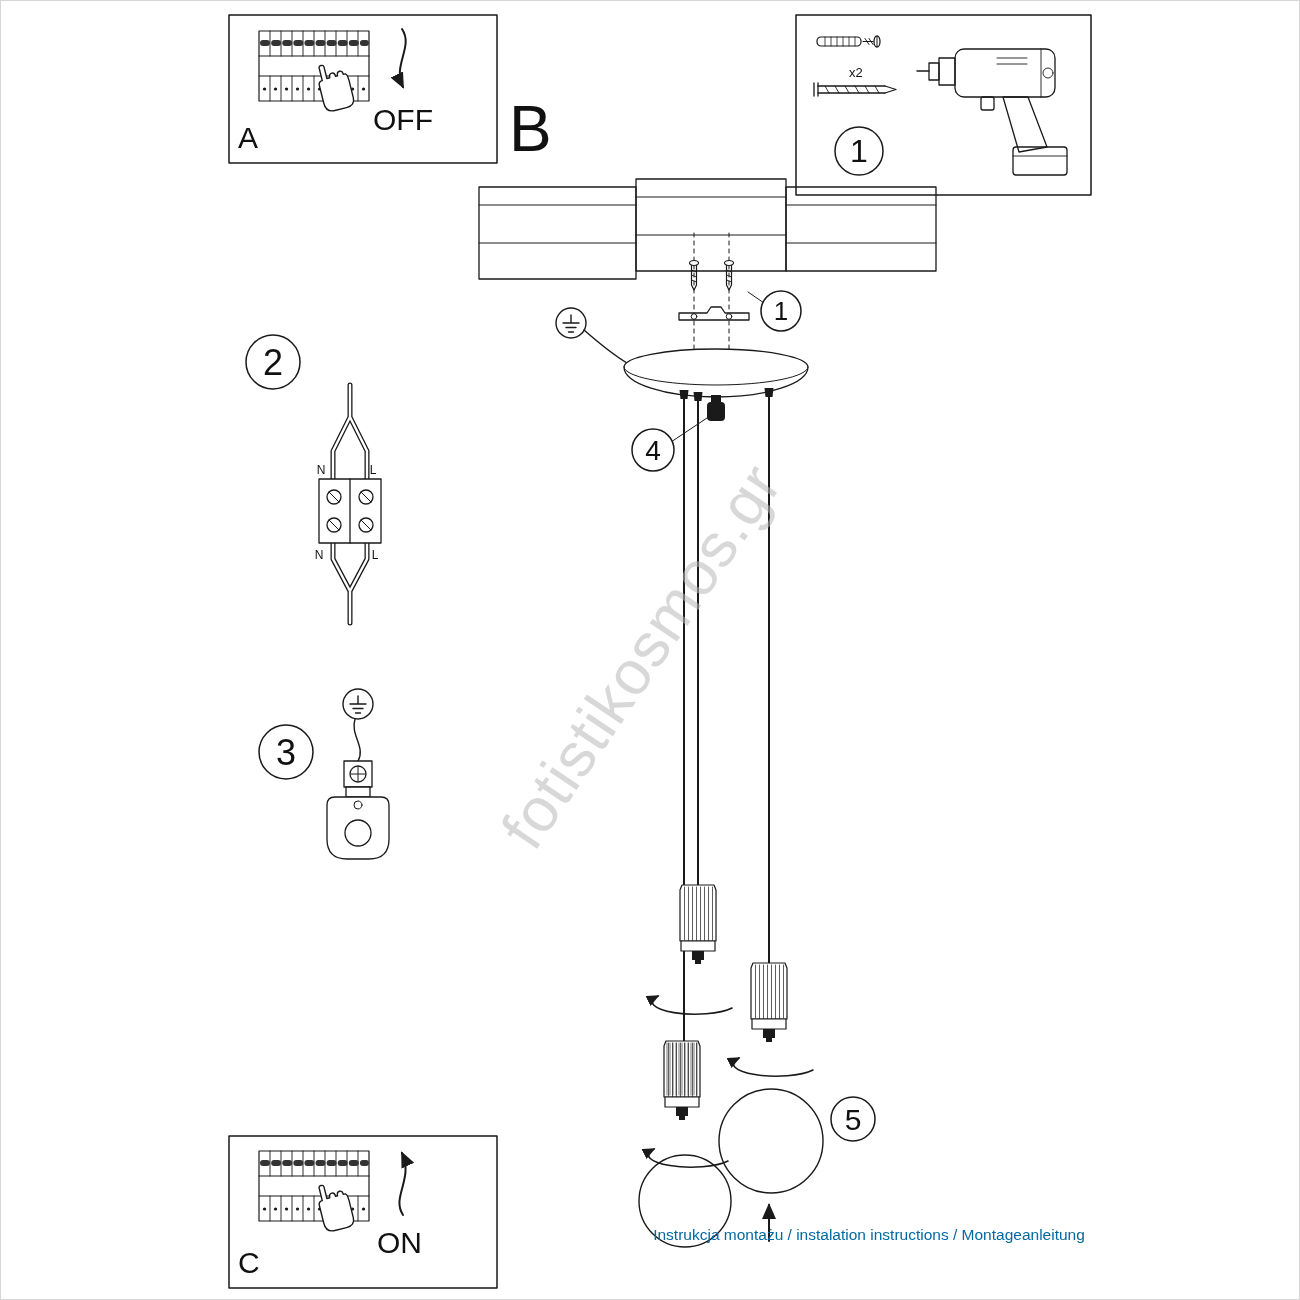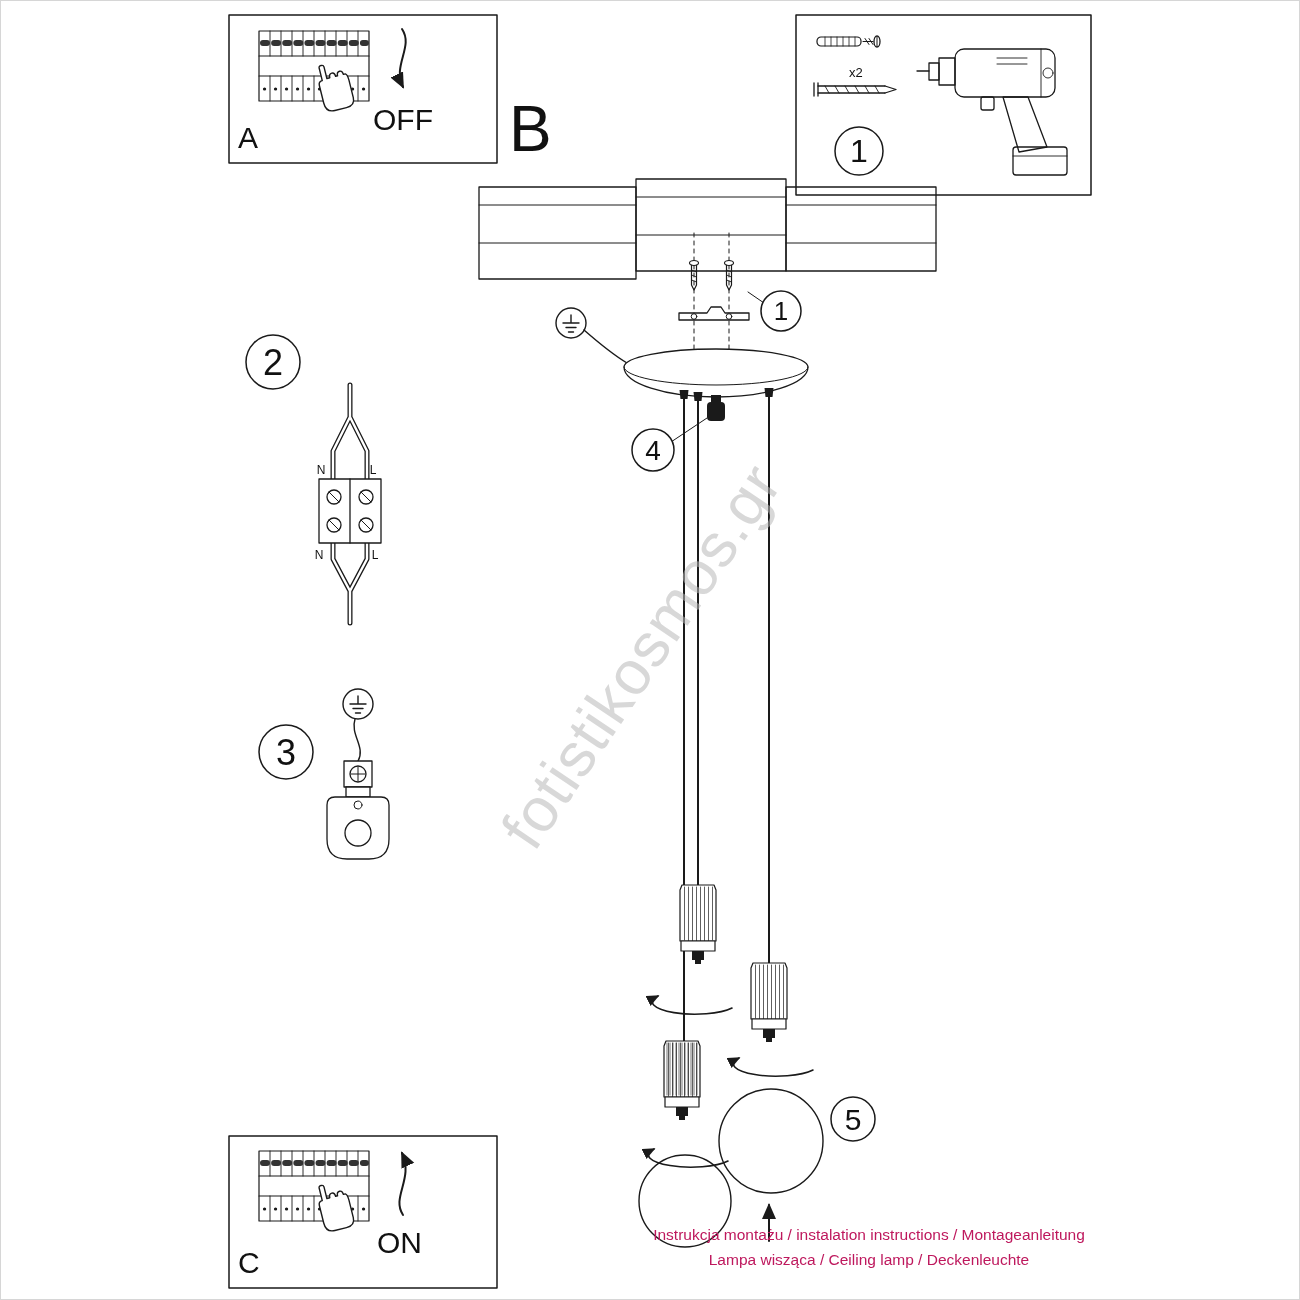--- a/index.html
+++ b/index.html
@@ -12,21 +12,21 @@
   .page svg { position:absolute; left:0; top:0; }
   svg text { font-family:"Liberation Sans", sans-serif; fill:#111; stroke:none; }
   .watermark {
     position:absolute; left:640px; top:655px; z-index:5;
     transform:translate(-50%,-50%) rotate(-56deg);
     font-size:62px; letter-spacing:1px; color:#b9b9b9; opacity:.55;
     white-space:nowrap; pointer-events:none;
   }
   .footer {
     position:absolute; left:648px; top:1222px; width:440px; z-index:4;
-    text-align:center; font-size:15.5px; line-height:1.6; color:#be185d;
+    text-align:center; font-size:15.5px; line-height:1.6; color:#0369a1;
   }
 </style>
 </head>
 <body>
 
 <div class="page">
 
 <svg width="1300" height="1300" viewBox="0 0 1300 1300">
   <defs>
     <marker id="arr" markerWidth="10" markerHeight="10" refX="7" refY="3.5" orient="auto">
@@ -234,16 +234,15 @@
       <text x="376" y="1252" font-size="30">ON</text>
     </g>
 
   </g>
 </svg>
 
 <div class="watermark">fotistikosmos.gr</div>
 
 <div class="footer">
   <div>Instrukcja montażu / instalation instructions / Montageanleitung</div>
-  <div>Lampa wisząca / Ceiling lamp / Deckenleuchte</div>
 </div>
 
 </div>
 
 </body></html>

